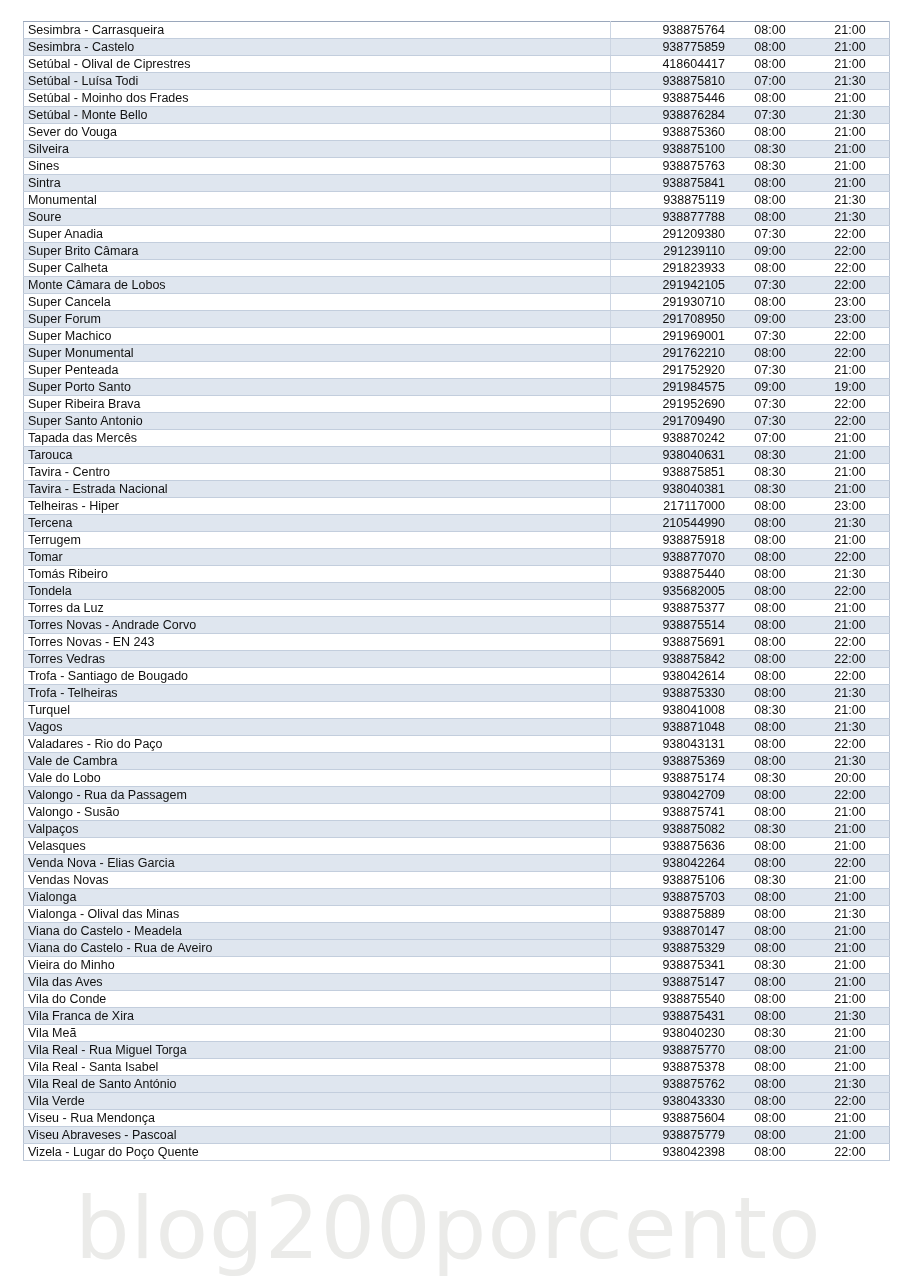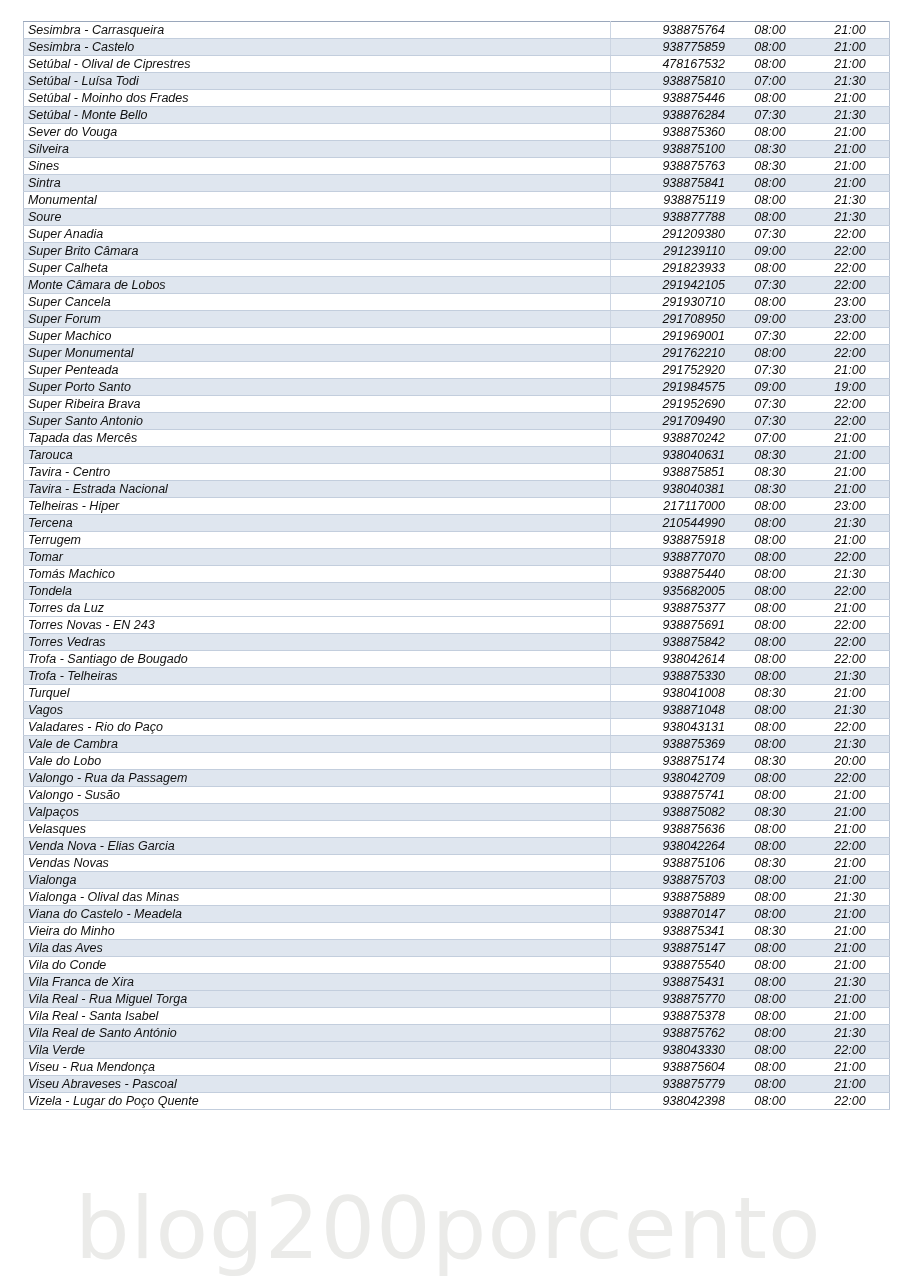--- a/index.html
+++ b/index.html
@@ -51,21 +51,20 @@
     z-index: 2;
   }
   table.store-table {
     border-collapse: collapse;
     width: 836px;
     table-layout: fixed;
     border-top: 1px solid #9aa7bb;
     border-bottom: 1px solid #9aa7bb;
     border-left: 1px solid #b9c3d2;
     border-right: 1px solid #b9c3d2;
-    font-style: italic;
   }
   table.store-table td {
     height: 16px;
     padding: 0 4px;
     font-size: 12.5px;
     line-height: 16px;
     color: #111111;
     border-bottom: 1px solid #c3cedd;
     white-space: nowrap;
     overflow: hidden;
@@ -101,21 +100,21 @@
           <td class="c-close">21:00</td>
         </tr>
         <tr class="row-even">
           <td class="c-name">Sesimbra - Castelo</td>
           <td class="c-phone">938775859</td>
           <td class="c-open">08:00</td>
           <td class="c-close">21:00</td>
         </tr>
         <tr class="row-odd">
           <td class="c-name">Setúbal - Olival de Ciprestres</td>
-          <td class="c-phone">478167532</td>
+          <td class="c-phone">418604417</td>
           <td class="c-open">08:00</td>
           <td class="c-close">21:00</td>
         </tr>
         <tr class="row-even">
           <td class="c-name">Setúbal - Luísa Todi</td>
           <td class="c-phone">938875810</td>
           <td class="c-open">07:00</td>
           <td class="c-close">21:30</td>
         </tr>
         <tr class="row-odd">
@@ -280,37 +279,43 @@
           <td class="c-open">08:00</td>
           <td class="c-close">21:00</td>
         </tr>
         <tr class="row-even">
           <td class="c-name">Tomar</td>
           <td class="c-phone">938877070</td>
           <td class="c-open">08:00</td>
           <td class="c-close">22:00</td>
         </tr>
         <tr class="row-odd">
-          <td class="c-name">Tomás Machico</td>
+          <td class="c-name">Tomás Ribeiro</td>
           <td class="c-phone">938875440</td>
           <td class="c-open">08:00</td>
           <td class="c-close">21:30</td>
         </tr>
         <tr class="row-even">
           <td class="c-name">Tondela</td>
           <td class="c-phone">935682005</td>
           <td class="c-open">08:00</td>
           <td class="c-close">22:00</td>
         </tr>
         <tr class="row-odd">
           <td class="c-name">Torres da Luz</td>
           <td class="c-phone">938875377</td>
           <td class="c-open">08:00</td>
           <td class="c-close">21:00</td>
         </tr>
+        <tr class="row-even">
+          <td class="c-name">Torres Novas - Andrade Corvo</td>
+          <td class="c-phone">938875514</td>
+          <td class="c-open">08:00</td>
+          <td class="c-close">21:00</td>
+        </tr>
         <tr class="row-odd">
           <td class="c-name">Torres Novas - EN 243</td>
           <td class="c-phone">938875691</td>
           <td class="c-open">08:00</td>
           <td class="c-close">22:00</td>
         </tr>
         <tr class="row-even">
           <td class="c-name">Torres Vedras</td>
           <td class="c-phone">938875842</td>
           <td class="c-open">08:00</td>
@@ -405,20 +410,26 @@
           <td class="c-phone">938875889</td>
           <td class="c-open">08:00</td>
           <td class="c-close">21:30</td>
         </tr>
         <tr class="row-even">
           <td class="c-name">Viana do Castelo - Meadela</td>
           <td class="c-phone">938870147</td>
           <td class="c-open">08:00</td>
           <td class="c-close">21:00</td>
         </tr>
+        <tr class="row-even">
+          <td class="c-name">Viana do Castelo - Rua de Aveiro</td>
+          <td class="c-phone">938875329</td>
+          <td class="c-open">08:00</td>
+          <td class="c-close">21:00</td>
+        </tr>
         <tr class="row-odd">
           <td class="c-name">Vieira do Minho</td>
           <td class="c-phone">938875341</td>
           <td class="c-open">08:30</td>
           <td class="c-close">21:00</td>
         </tr>
         <tr class="row-even">
           <td class="c-name">Vila das Aves</td>
           <td class="c-phone">938875147</td>
           <td class="c-open">08:00</td>
@@ -428,20 +439,26 @@
           <td class="c-name">Vila do Conde</td>
           <td class="c-phone">938875540</td>
           <td class="c-open">08:00</td>
           <td class="c-close">21:00</td>
         </tr>
         <tr class="row-even">
           <td class="c-name">Vila Franca de Xira</td>
           <td class="c-phone">938875431</td>
           <td class="c-open">08:00</td>
           <td class="c-close">21:30</td>
+        </tr>
+        <tr class="row-odd">
+          <td class="c-name">Vila Meã</td>
+          <td class="c-phone">938040230</td>
+          <td class="c-open">08:30</td>
+          <td class="c-close">21:00</td>
         </tr>
         <tr class="row-even">
           <td class="c-name">Vila Real - Rua Miguel Torga</td>
           <td class="c-phone">938875770</td>
           <td class="c-open">08:00</td>
           <td class="c-close">21:00</td>
         </tr>
         <tr class="row-odd">
           <td class="c-name">Vila Real - Santa Isabel</td>
           <td class="c-phone">938875378</td>

